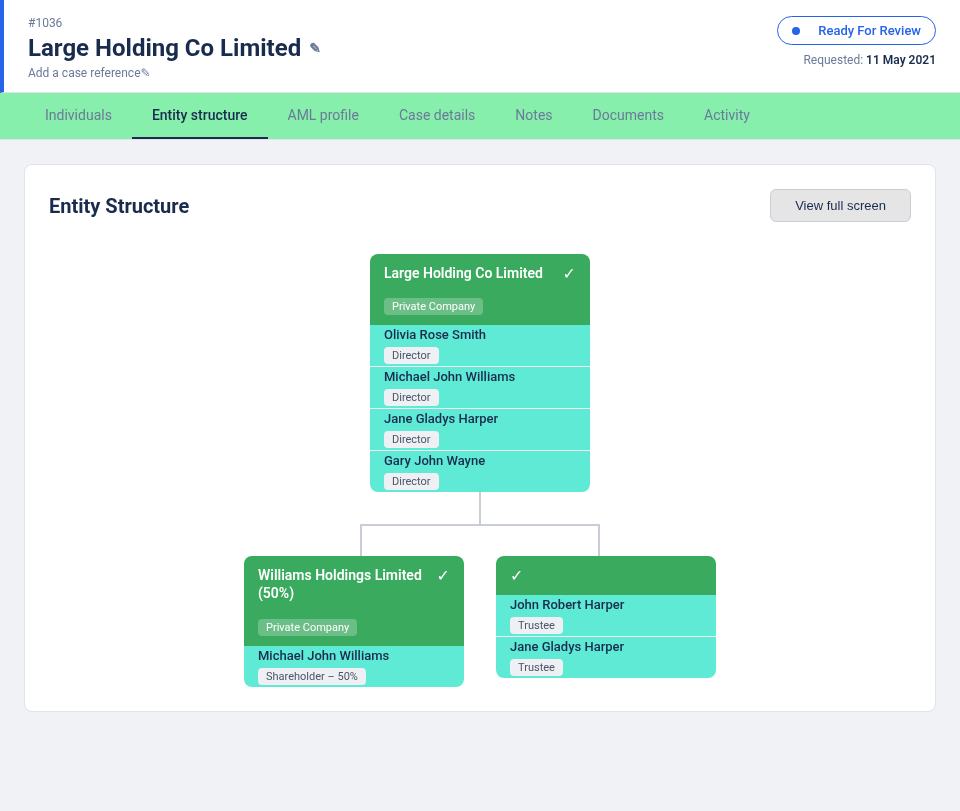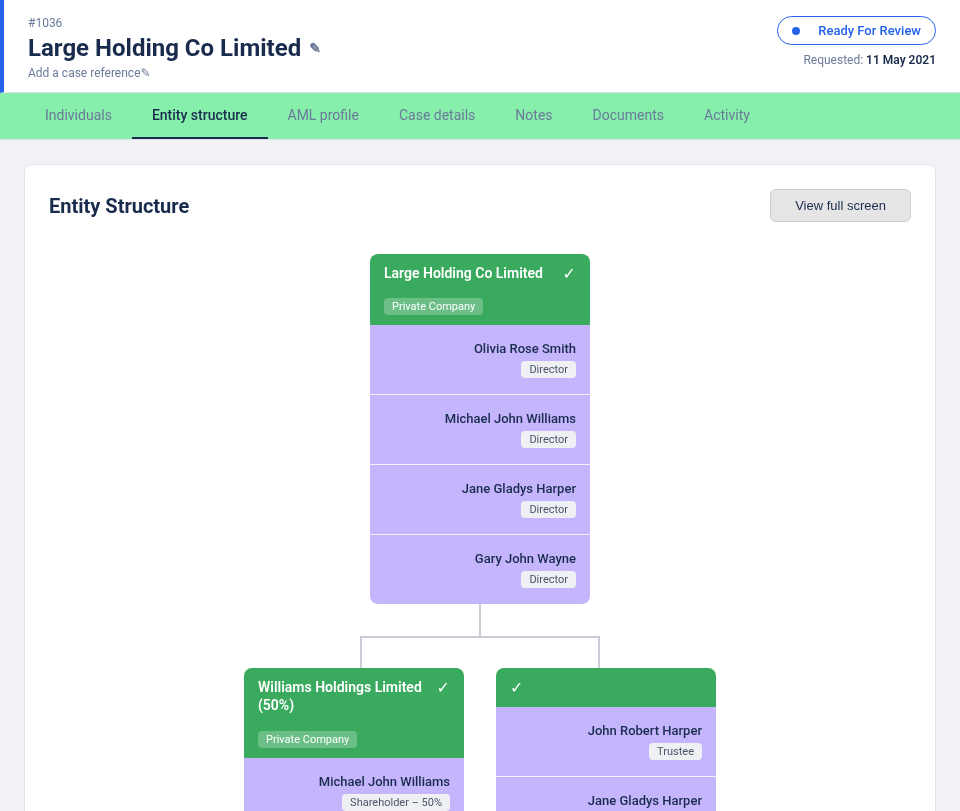--- a/index.html
+++ b/index.html
@@ -179,24 +179,23 @@
     .entity-type-badge.trust {
       background: rgba(255,255,255,0.25);
     }
     .check-icon {
       color: #fff;
       font-size: 16px;
       flex-shrink: 0;
     }
 
     .member-row {
-      padding: 16px 14px;
+      padding: 2px 14px;
       border-bottom: 1px solid #f0f2f5;
-      background: #c4b5fd;
-      text-align: right;
+      background: #5eead4;
     }
     .member-row:last-child {
       border-bottom: none;
     }
     .member-name {
       font-size: 13px;
       font-weight: 500;
       color: #1a2c4e;
       margin-bottom: 4px;
     }

